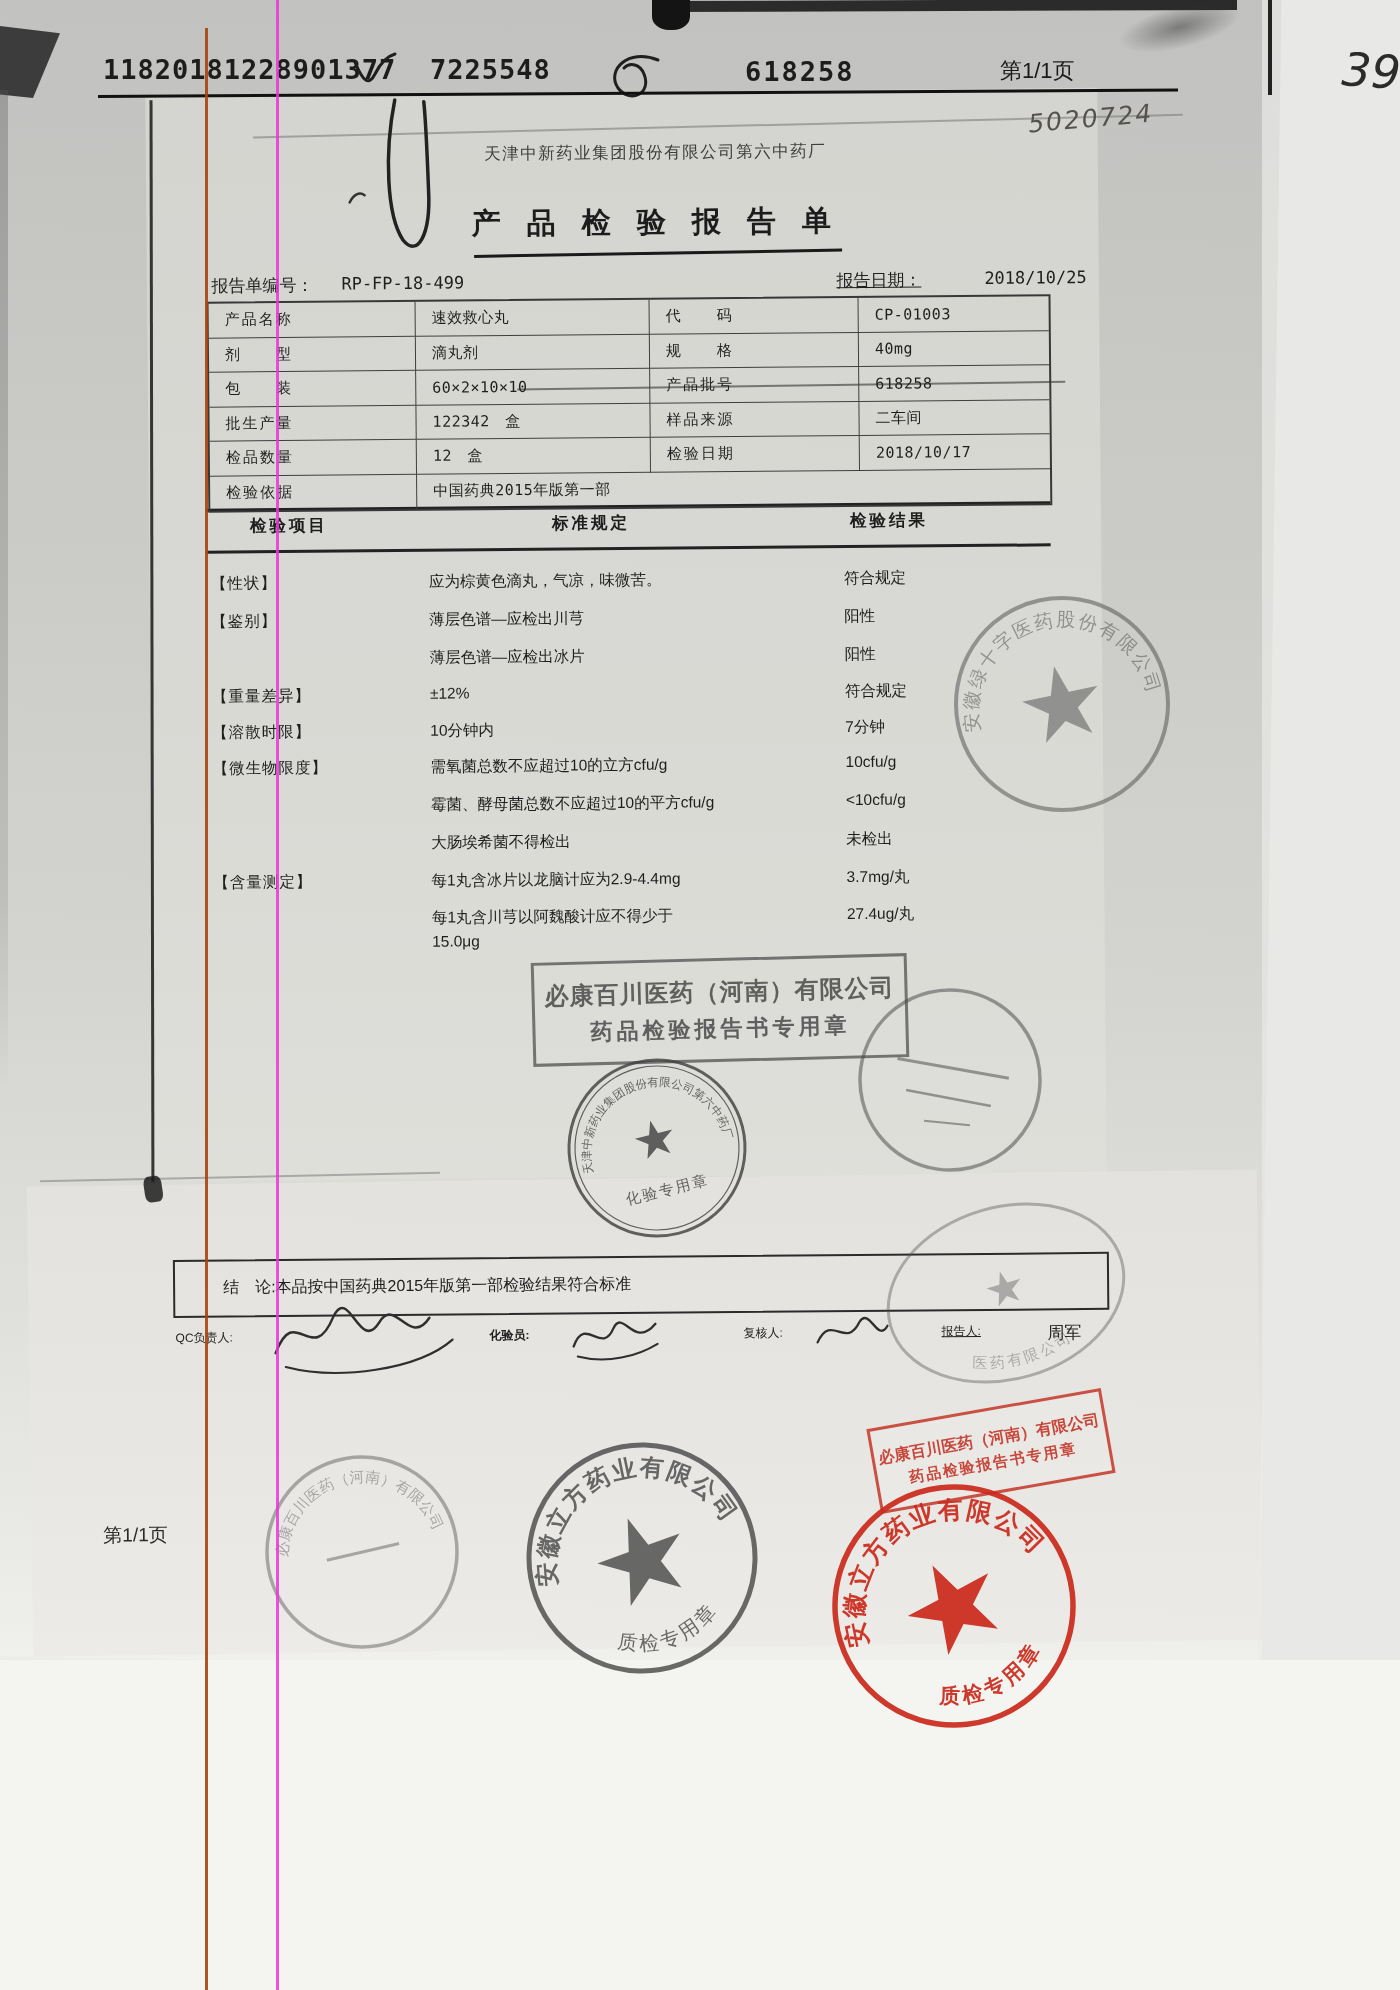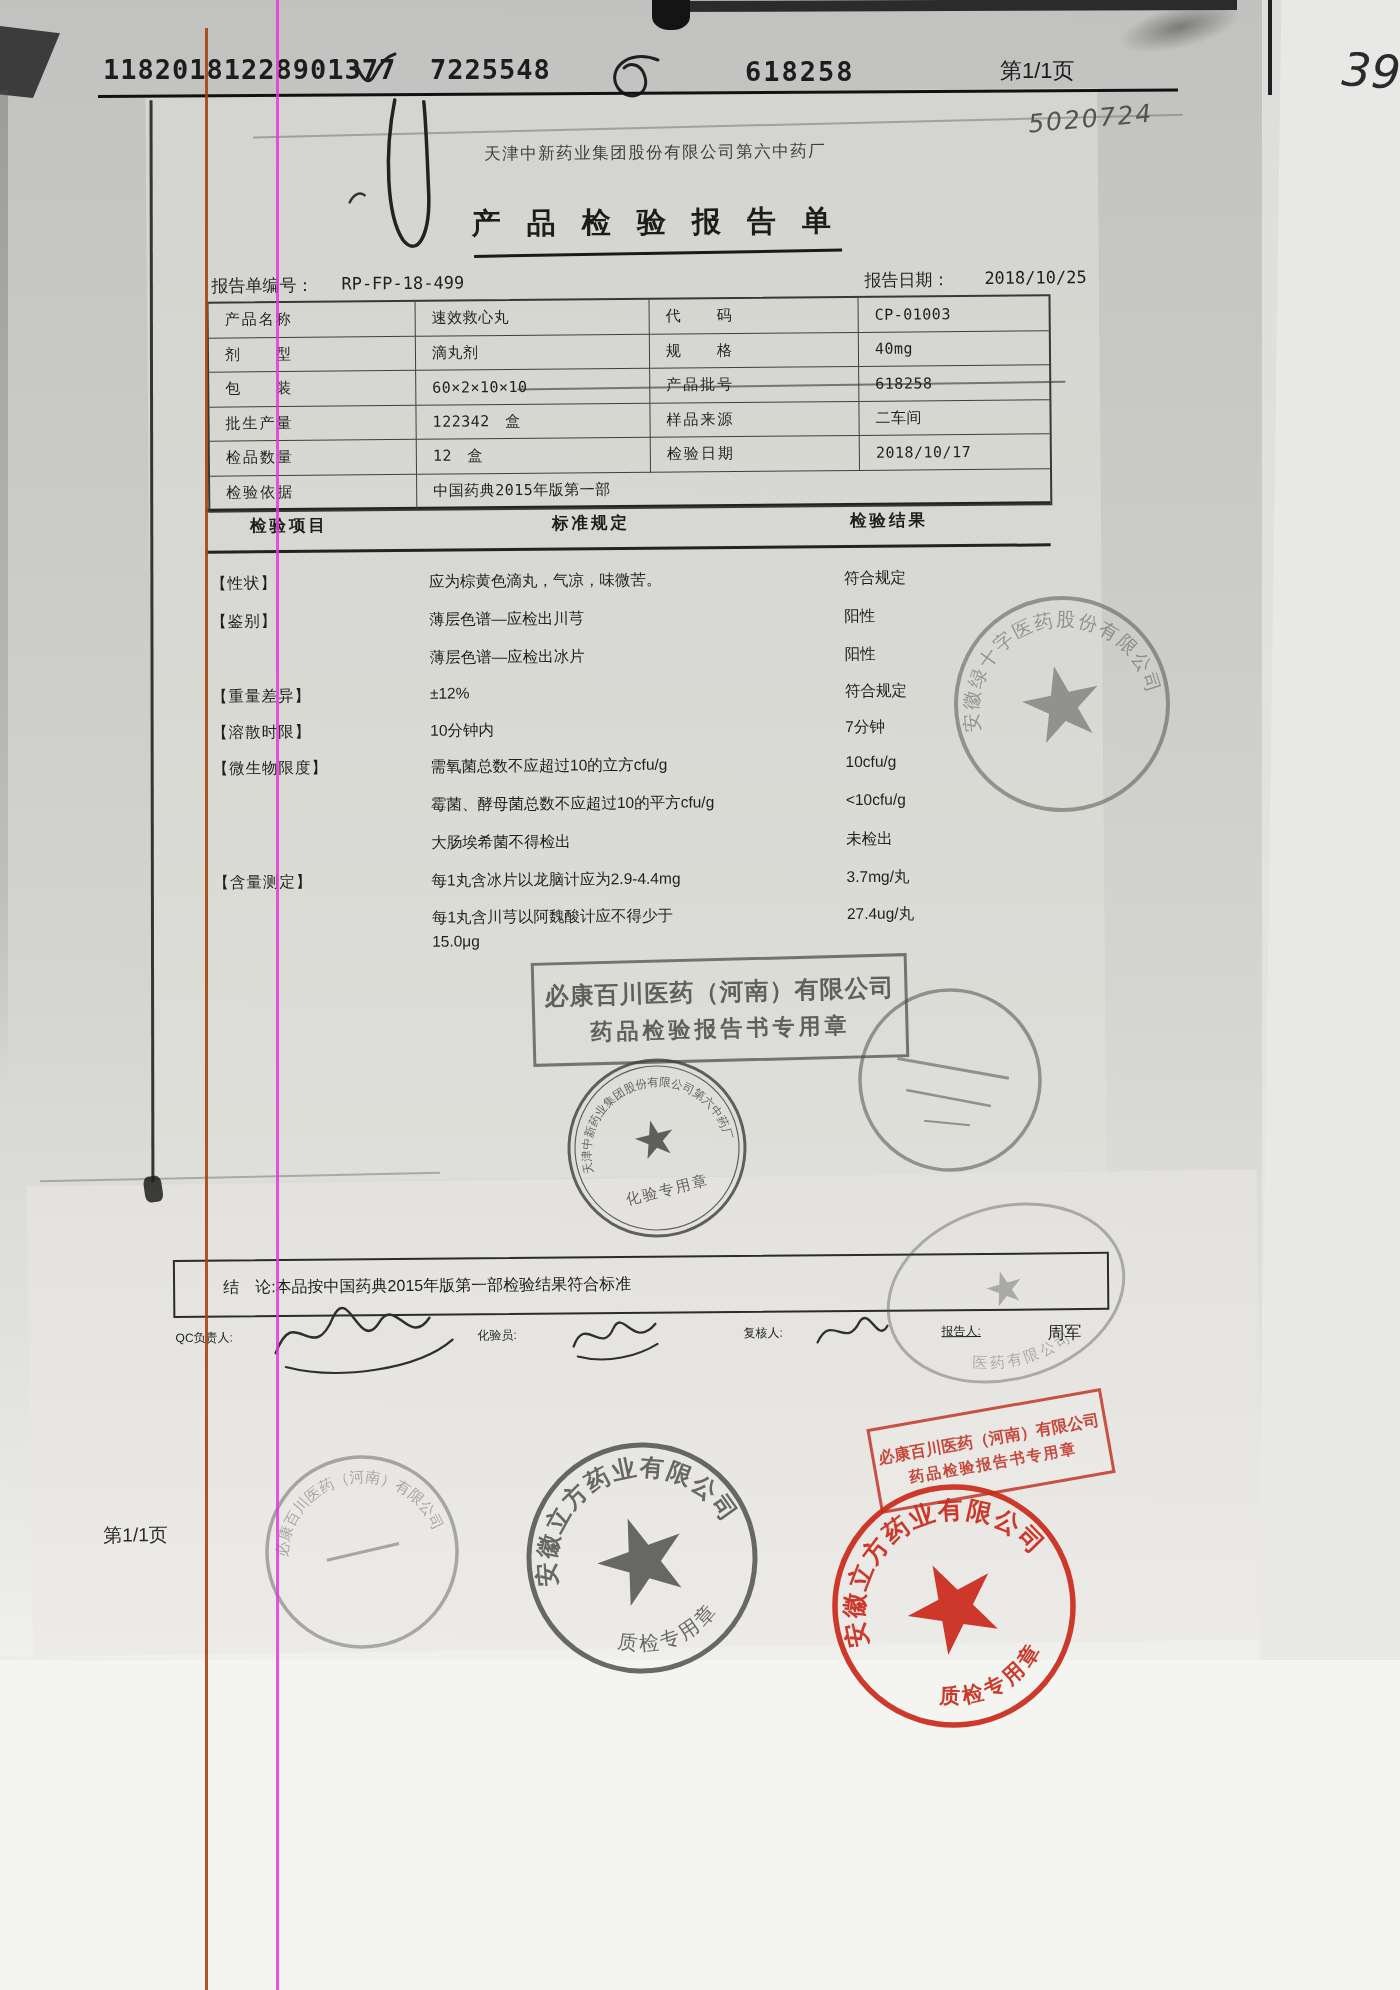--- a/index.html
+++ b/index.html
@@ -42,21 +42,21 @@
   #hw-39{left:1342px;top:44px;font-size:46px;transform:rotate(4deg);color:#2b2b2b;}
   #hw-code{left:1028px;top:104px;font-size:25px;transform:rotate(-5deg);letter-spacing:2px;color:#55524e;}
   
   #doc{left:0;top:0;width:1400px;height:1990px;transform:rotate(-0.5deg);transform-origin:630px 700px;z-index:4;}
   #company{left:440px;top:142px;width:440px;text-align:center;font-size:16.5px;letter-spacing:1.5px;color:#2a2a2a;opacity:.88;}
   #title{left:470px;top:203px;width:380px;text-align:center;font-size:29px;font-weight:bold;letter-spacing:9px;color:#1c1c1c;}
   #title-underline{left:478px;top:252px;width:368px;height:2.5px;background:#1a1a1a;transform:rotate(-0.5deg);}
   .meta{font-size:17px;color:#1f1f1f;}
   #rep-no-label{left:215px;top:271px;}
   #rep-no-val{left:345px;top:271px;font-family:"DejaVu Sans Mono",monospace;}
-  #rep-date-label{left:868px;top:271px;}
+  #rep-date-label{left:840px;top:271px;text-decoration:underline;}
   #rep-date-val{left:988px;top:271px;font-family:"DejaVu Sans Mono",monospace;text-align:center;}
   
   #info-table{left:210px;top:298px;width:840px;border:2px solid #383838;display:grid;
     grid-template-columns:207px 234px 209px 190px;z-index:4;}
   .it-cell{border-right:1.6px solid #3f3f3f;border-bottom:1.6px solid #3f3f3f;height:34.5px;
     display:flex;align-items:center;padding-left:16px;font-size:15px;color:#1f1f1f;box-sizing:border-box;}
   .it-label{letter-spacing:2px;}
   .it-val{font-family:"DejaVu Sans Mono",monospace;letter-spacing:.5px;}
   .no-r{border-right:none;}.no-b{border-bottom:none;}
   .span3{grid-column:2/5;}
@@ -70,21 +70,21 @@
   #bh-res{left:818px;width:145px;}
   .res-row{left:0;width:1150px;height:24px;}
   .col-a{position:absolute;left:212px;width:210px;font-size:15.5px;letter-spacing:1px;color:#1e1e1e;}
   .col-b{position:absolute;left:430px;width:395px;font-size:15.5px;color:#1e1e1e;}
   .col-c{position:absolute;left:845px;width:205px;font-size:15.5px;color:#1e1e1e;}
   
   #conclusion-box{left:168px;top:1256px;width:932px;height:54px;border:2px solid #2b2b2b;z-index:4;}
   #conclusion-line{position:absolute;left:48px;top:16px;font-size:16px;color:#1d1d1d;}
   .sig-label{font-size:12px;color:#1e1e1e;z-index:4;}
   #sig-qc-label{left:170px;top:1326px;}
-  #sig-tester-label{left:472px;top:1326px;}
+  #sig-tester-label{left:484px;top:1326px;font-weight:bold;}
   #sig-review-label{left:738px;top:1326px;}
   #sig-report-label{left:936px;top:1326px;text-decoration:underline;}
   #sig-report-name{left:1042px;top:1325px;font-size:17px;}
   #footer-page{left:96px;top:1518px;font-size:19px;color:#2a2a2a;z-index:4;}
   
   .stamp{z-index:5;}
   .stamp-rect{box-sizing:border-box;display:flex;flex-direction:column;justify-content:center;
     align-items:center;text-align:center;}
   #stamp-rect-gray{left:532px;top:958px;width:376px;height:104px;transform:rotate(-1.5deg);
     border:3.5px solid rgba(70,70,70,.7);color:rgba(60,60,60,.78);}

